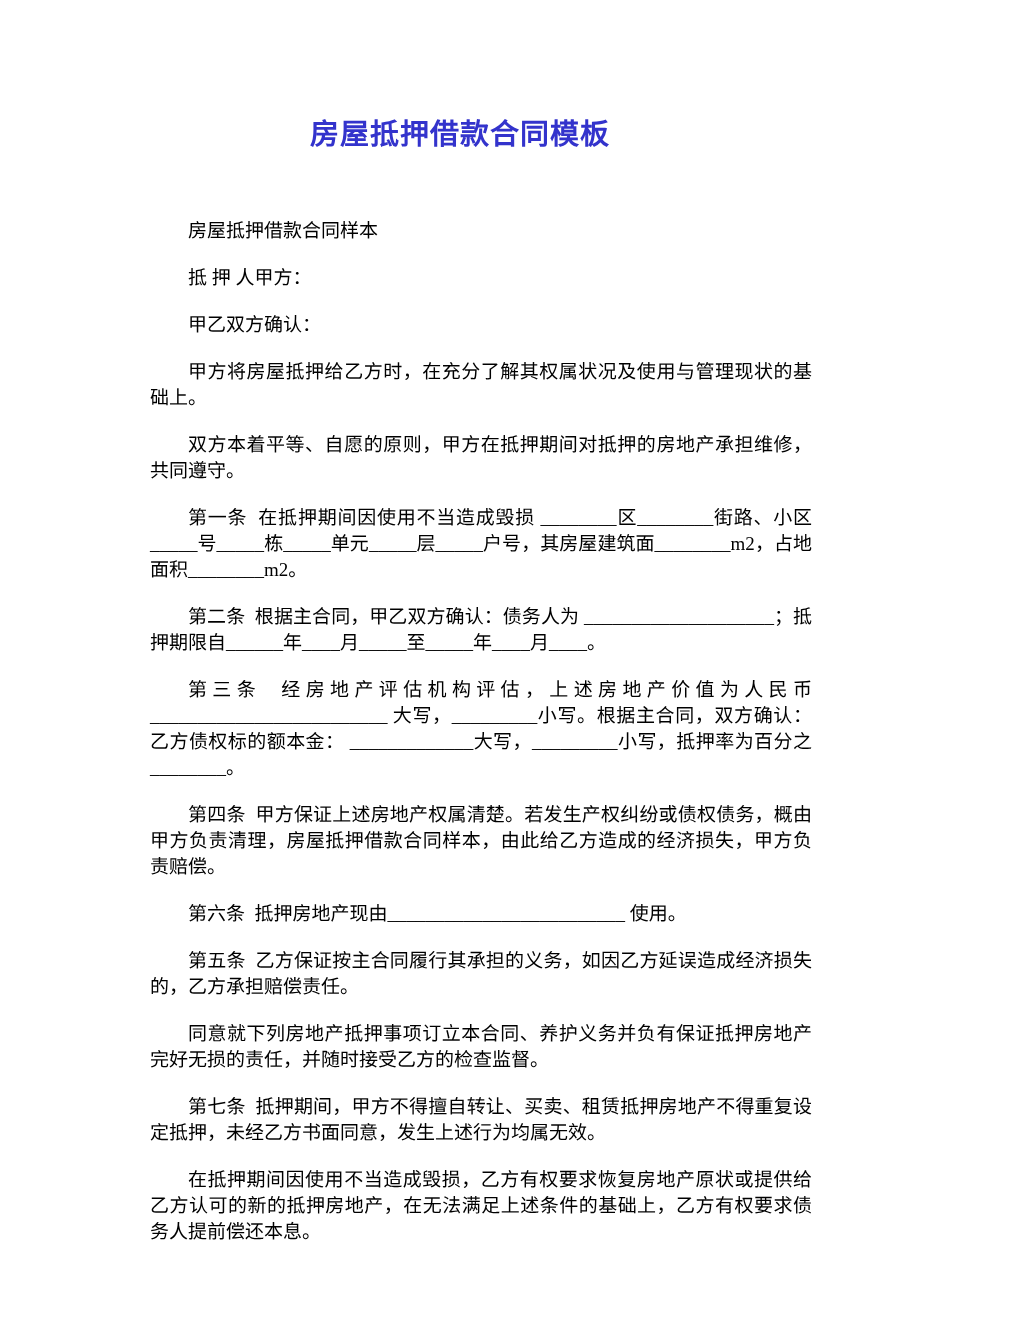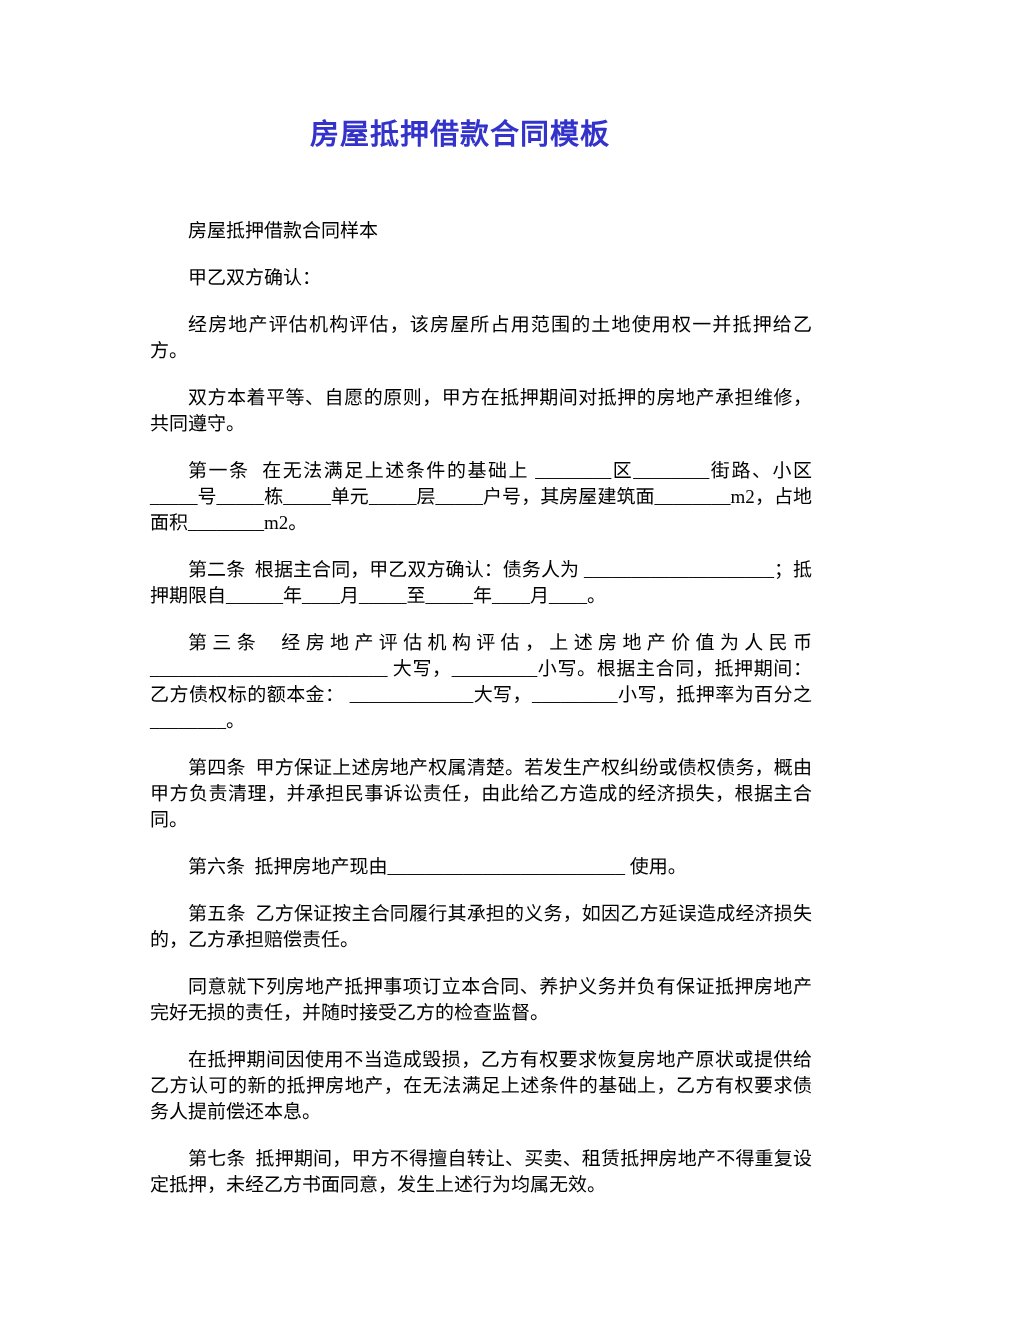--- a/index.html
+++ b/index.html
@@ -41,27 +41,28 @@
 </style>
 </head>
 <body>
 
 <div class="page">
 
   <h1 class="doc-title">房屋抵押借款合同模板</h1>
 
   <div class="doc-body">
     <p>房屋抵押借款合同样本</p>
+    <p>抵 押 人甲方：</p>
     <p>甲乙双方确认：</p>
-    <p>经房地产评估机构评估，该房屋所占用范围的土地使用权一并抵押给乙方。</p>
+    <p>甲方将房屋抵押给乙方时，在充分了解其权属状况及使用与管理现状的基础上。</p>
     <p>双方本着平等、自愿的原则，甲方在抵押期间对抵押的房地产承担维修，共同遵守。</p>
-    <p>第一条  在无法满足上述条件的基础上 ________区________街路、小区_____号_____栋_____单元_____层_____户号，其房屋建筑面________m2，占地面积________m2。</p>
+    <p>第一条  在抵押期间因使用不当造成毁损 ________区________街路、小区_____号_____栋_____单元_____层_____户号，其房屋建筑面________m2，占地面积________m2。</p>
     <p>第二条  根据主合同，甲乙双方确认：债务人为 ____________________；抵押期限自______年____月_____至_____年____月____。</p>
-    <p>第三条  经房地产评估机构评估，上述房地产价值为人民币_________________________ 大写，_________小写。根据主合同，抵押期间：乙方债权标的额本金： _____________大写，_________小写，抵押率为百分之________。</p>
-    <p>第四条  甲方保证上述房地产权属清楚。若发生产权纠纷或债权债务，概由甲方负责清理，并承担民事诉讼责任，由此给乙方造成的经济损失，根据主合同。</p>
+    <p>第三条  经房地产评估机构评估，上述房地产价值为人民币_________________________ 大写，_________小写。根据主合同，双方确认：乙方债权标的额本金： _____________大写，_________小写，抵押率为百分之________。</p>
+    <p>第四条  甲方保证上述房地产权属清楚。若发生产权纠纷或债权债务，概由甲方负责清理，房屋抵押借款合同样本，由此给乙方造成的经济损失，甲方负责赔偿。</p>
     <p>第六条  抵押房地产现由_________________________ 使用。</p>
     <p>第五条  乙方保证按主合同履行其承担的义务，如因乙方延误造成经济损失的，乙方承担赔偿责任。</p>
     <p>同意就下列房地产抵押事项订立本合同、养护义务并负有保证抵押房地产完好无损的责任，并随时接受乙方的检查监督。</p>
+    <p>第七条  抵押期间，甲方不得擅自转让、买卖、租赁抵押房地产不得重复设定抵押，未经乙方书面同意，发生上述行为均属无效。</p>
     <p>在抵押期间因使用不当造成毁损，乙方有权要求恢复房地产原状或提供给乙方认可的新的抵押房地产，在无法满足上述条件的基础上，乙方有权要求债务人提前偿还本息。</p>
-    <p>第七条  抵押期间，甲方不得擅自转让、买卖、租赁抵押房地产不得重复设定抵押，未经乙方书面同意，发生上述行为均属无效。</p>
   </div>
 
 </div>
 
 </body></html>

